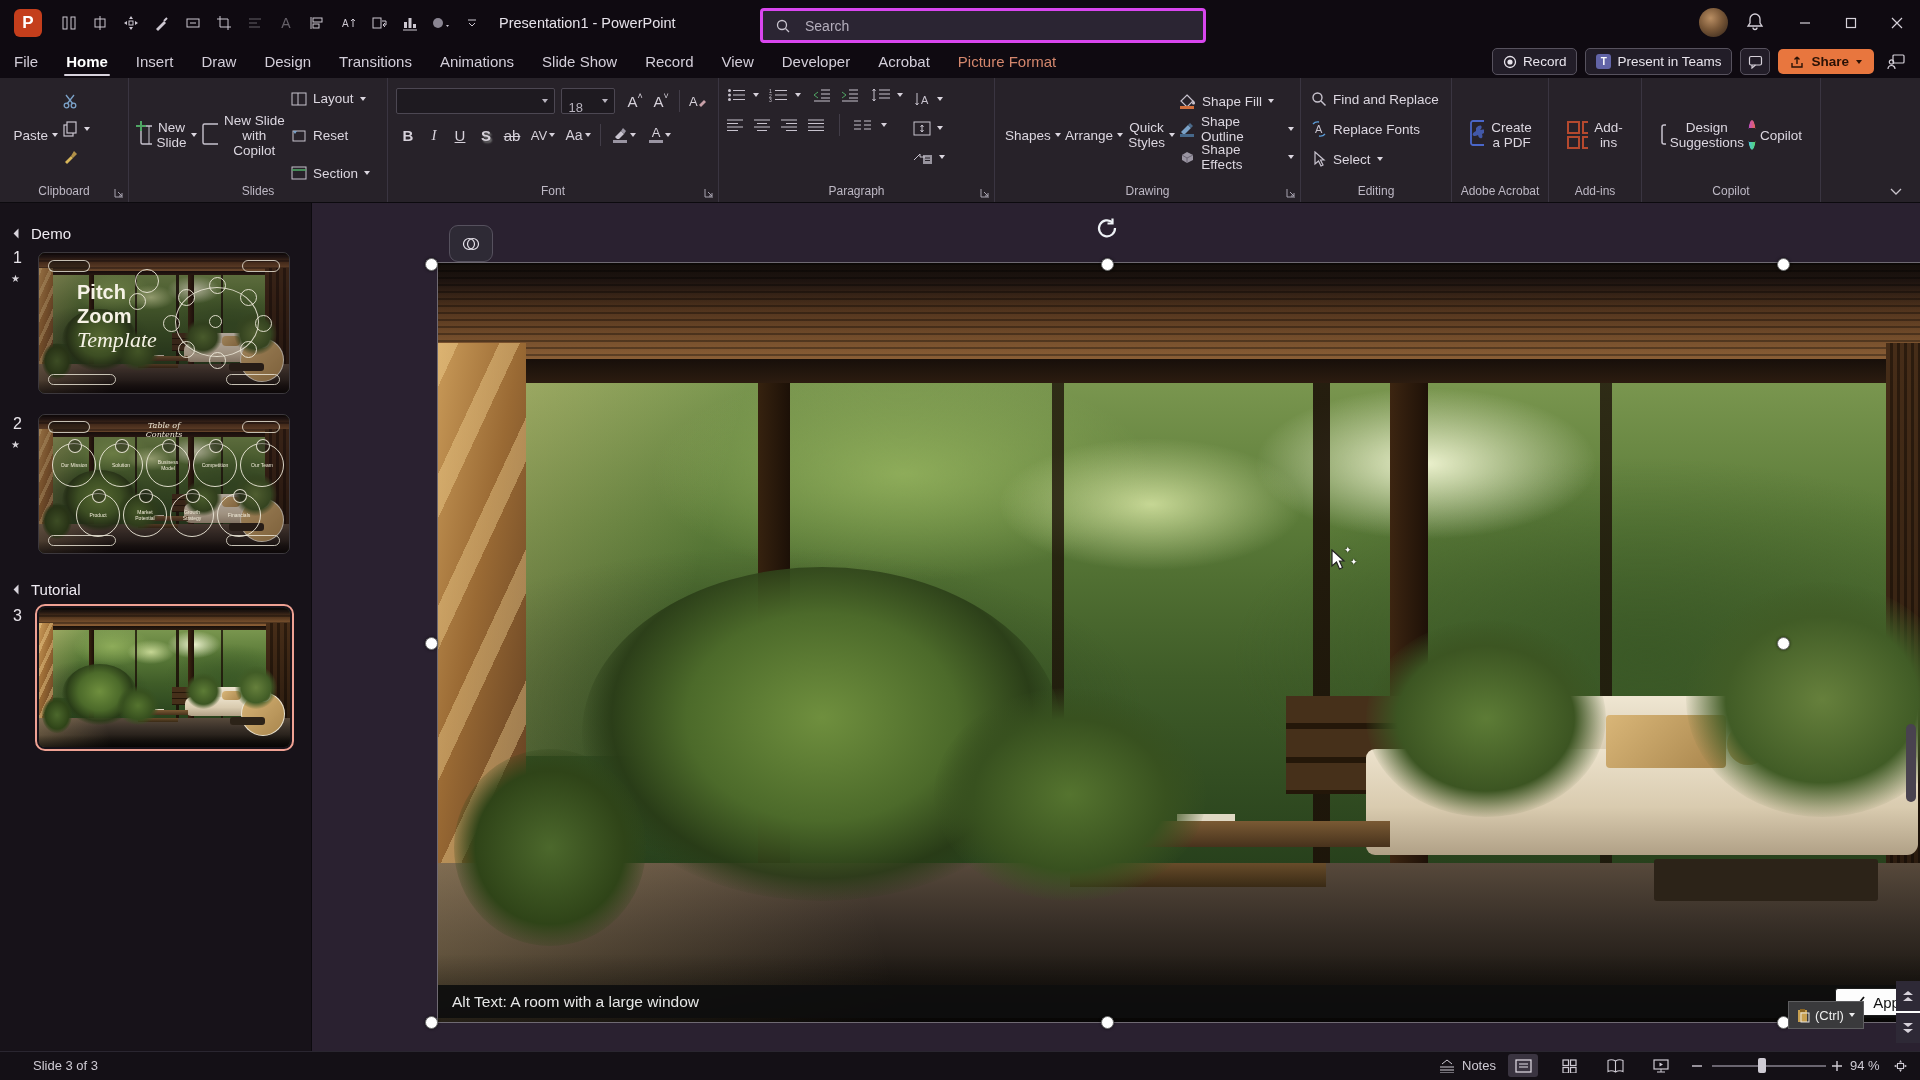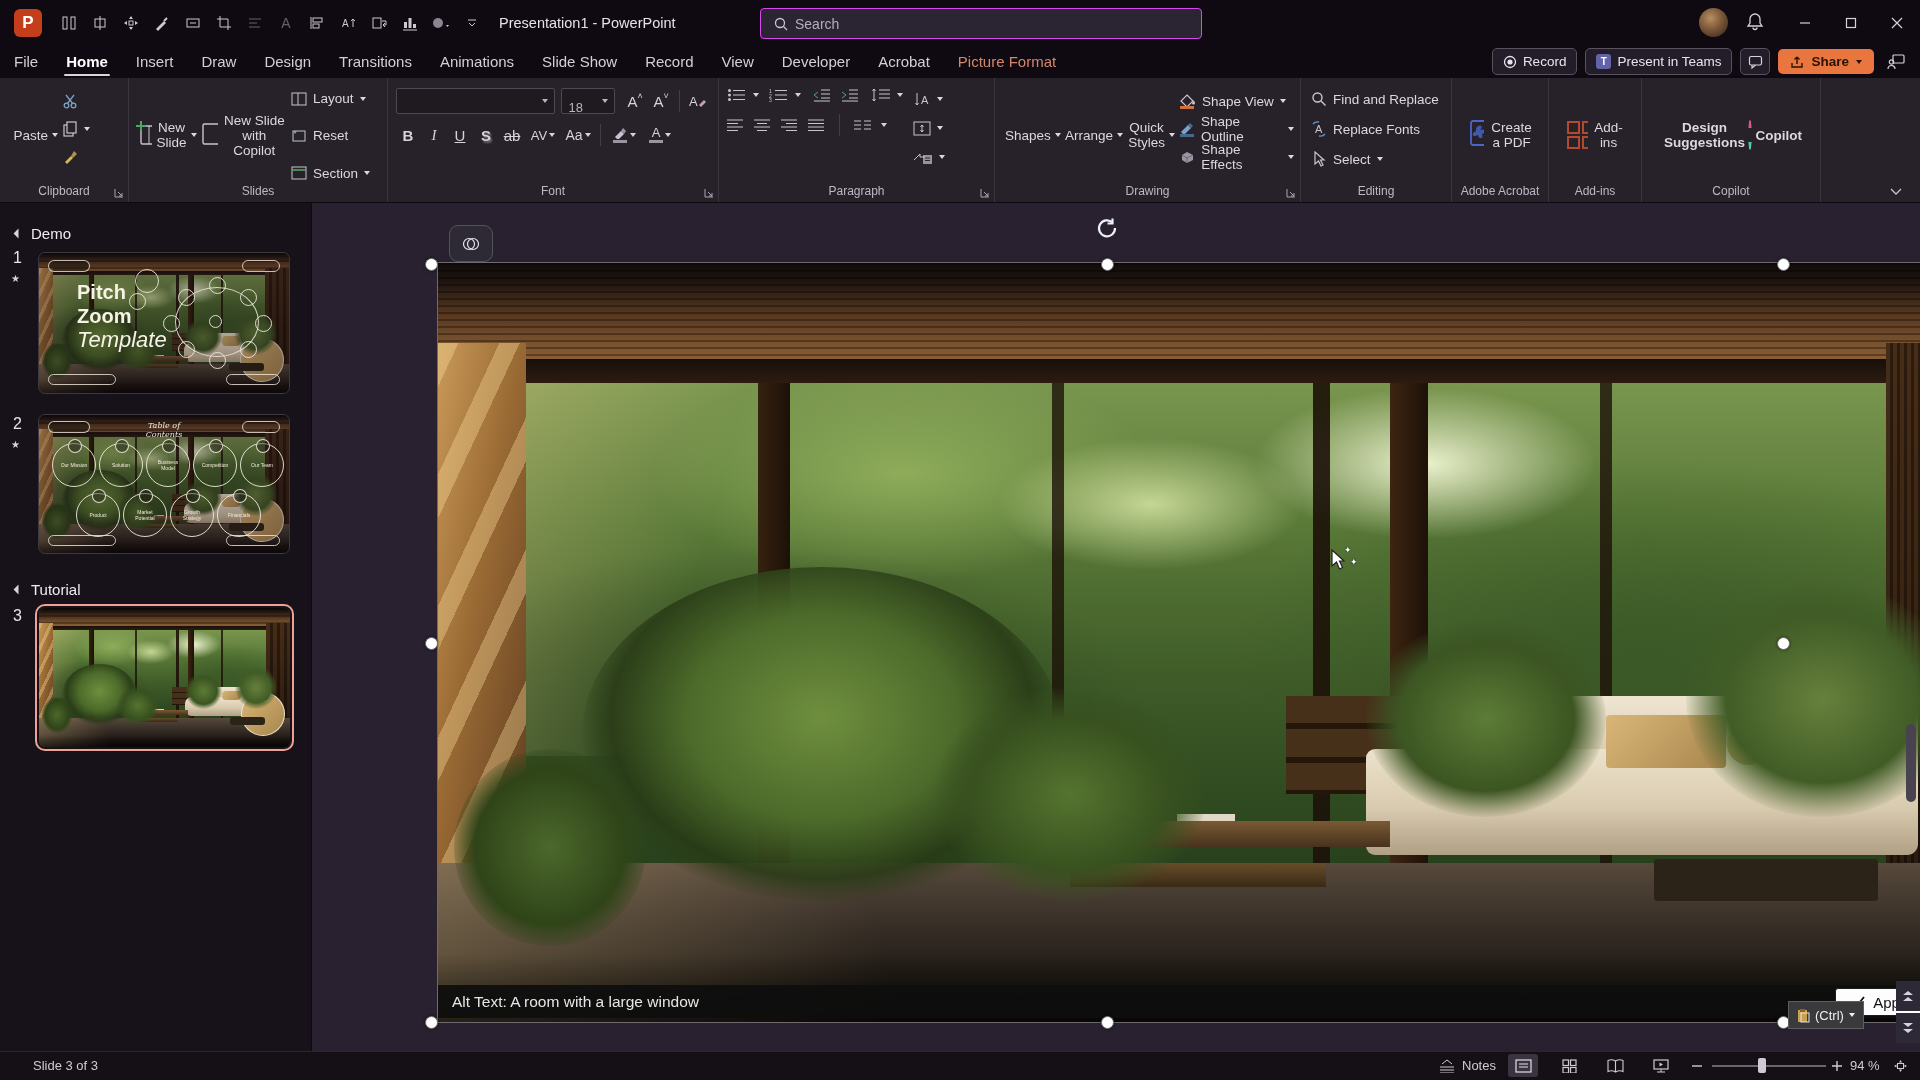--- a/index.html
+++ b/index.html
@@ -13,21 +13,21 @@
   
   .titlebar{position:absolute;left:0;top:0;width:1920px;height:45px;background:#0f0a11;
             display:flex;align-items:center;}
   .ppt-logo{width:28px;height:28px;margin-left:14px;border-radius:6px;background:#c43e1c;
             color:#fff;font-weight:bold;font-size:17px;display:flex;align-items:center;justify-content:center;}
   .qat{display:flex;align-items:center;gap:9px;margin-left:16px;}
   .qi{width:22px;height:22px;display:flex;align-items:center;justify-content:center;color:#cdc8d2;}
   .qi.dim{opacity:.45;}
   .win-title{margin-left:16px;font-size:14.5px;color:#e6e2ea;white-space:nowrap;}
   .searchbox{position:absolute;left:760px;top:8px;width:416px;height:29px;background:#2b2533;
-             border:1px solid #d946ef;border-radius:4px;display:flex;align-items:center;padding:0 12px;gap:4px;}
+             border:3px solid #d946ef;border-radius:4px;display:flex;align-items:center;padding:0 12px;gap:12px;}
   .searchbox input{flex:1;background:transparent;border:none;outline:none;color:#cfcacf;font-size:14px;
                    font-family:"Liberation Sans",sans-serif;}
   .searchbox input::placeholder{color:#b4aebc;}
   .tb-right{position:absolute;right:0;top:0;height:45px;display:flex;align-items:center;}
   .avatar{width:29px;height:29px;border-radius:50%;margin-right:16px;
           background:radial-gradient(circle at 40% 35%,#b98e63 0%,#7a5838 45%,#2e2118 100%);}
   .bell{width:24px;height:24px;margin-right:14px;color:#d6d1da;}
   .winbtn{width:46px;height:45px;display:flex;align-items:center;justify-content:center;color:#d6d1da;}
 
   
@@ -137,21 +137,21 @@
   .sc-plant.p4{left:78%;top:42%;width:17%;height:31%;
     background:radial-gradient(ellipse,#66803c 0%,#415c26 50%,transparent 72%);}
   .sc-plant.p5{left:1%;top:64%;width:12%;height:26%;
     background:radial-gradient(ellipse,#4c682c 0%,#2f4418 55%,transparent 75%);}
   .sc-shadow{position:absolute;left:0;right:0;bottom:0;height:9%;
     background:linear-gradient(180deg,transparent,rgba(0,0,0,.55));}
 
   
   .ov-pill{position:absolute;border:1px solid rgba(240,235,220,.8);border-radius:20px;}
   .t1-line{position:absolute;left:38px;color:#f6f2e6;font-weight:bold;font-size:20px;line-height:22px;}
-  .t1-serif{font-family:Liberation Sans, sans-serif;font-style:italic;font-weight:normal;font-size:22px;}
+  .t1-serif{font-family:Liberation Serif, serif;font-style:italic;font-weight:normal;font-size:22px;}
   .t1-ring{position:absolute;right:16px;top:24px;width:112px;height:90px;}
   .t1-ring .big{position:absolute;inset:10px 14px;border:1px solid rgba(240,235,220,.85);border-radius:50%;}
   .oc{position:absolute;width:15px;height:15px;border:1px solid rgba(240,235,220,.9);border-radius:50%;}
   .t2-title{position:absolute;left:0;right:0;top:6px;text-align:center;color:#f0ead8;
     font-family:"DejaVu Serif",serif;font-style:italic;font-size:8px;line-height:9px;}
   .c2{position:absolute;width:44px;height:44px;border:1px solid rgba(240,235,220,.9);border-radius:50%;
       display:flex;align-items:center;justify-content:center;text-align:center;
       font-size:5px;line-height:6px;color:#f0ead8;padding:4px;box-sizing:border-box;}
   .c2::before{content:"";position:absolute;top:-5px;left:50%;margin-left:-6px;width:12px;height:12px;
       border:1px solid rgba(240,235,220,.9);border-radius:50%;background:rgba(20,18,14,.4);}
@@ -683,21 +683,21 @@
           <span>Quick Styles</span>
             <span class="cv"></span>
         </div>
         <div class="smallcol" style="gap:6px;">
           <div class="smallbtn">
             <svg width="17" height="15">
                 <path d="M8 1 L14 7 L8 13 L2 7 Z" fill="none" stroke="#c8c3ce" stroke-width="1.2"></path>
                 <path d="M13 9 c0 2 3 2 3 0 c0 -1.5 -1.5 -2.5 -1.5 -2.5 Z" fill="#c8c3ce"></path>
                 <rect x="1" y="12" width="14" height="3" fill="#d2703c"></rect>
               </svg>
-            <span>Shape View</span>
+            <span>Shape Fill</span>
               <span class="cv"></span>
           </div>
           <div class="smallbtn">
             <svg width="17" height="15">
                 <path d="M2 10 L9 3 L12 6 L5 13 Z" fill="#7ba2c8"></path>
                 <path d="M9 3 L11 1 L14 4 L12 6 Z" fill="#4a6a8a"></path>
                 <rect x="1" y="12" width="14" height="3" fill="#46688a"></rect>
               </svg>
             <span>Shape Outline</span>
               <span class="cv"></span>
@@ -771,21 +771,21 @@
               <rect x="3" y="18" width="11" height="11" fill="none" stroke="#b5492e" stroke-width="2"></rect>
               <rect x="18" y="18" width="11" height="11" fill="none" stroke="#b5492e" stroke-width="2"></rect>
             </svg>
           <span>Add-ins</span>
         </div>
       </div>
       <div class="grp-label">Add-ins</div>
     </div>
 
     <div class="grp" style="width:178px;border-right:1px solid #3a3541;">
-      <div class="grp-body" style="justify-content:center;font-weight:bold;">
+      <div class="grp-body" style="justify-content:center;">
         <div class="bigbtn" style="width:84px;">
           <svg width="36" height="30">
               <rect x="2" y="5" width="24" height="19" rx="2" fill="none" stroke="#c8c3ce" stroke-width="1.5"></rect>
               <line x1="14" y1="5" x2="14" y2="24" stroke="#c8c3ce"></line>
               <line x1="14" y1="15" x2="26" y2="15" stroke="#c8c3ce"></line>
               <path d="M29 2 L30.5 6 L34.5 7.5 L30.5 9 L29 13 L27.5 9 L23.5 7.5 L27.5 6 Z" fill="#d85c3c"></path>
               <path d="M33 12 L33.8 14 L36 14.8 L33.8 15.6 L33 17.6 L32.2 15.6 L30 14.8 L32.2 14 Z" fill="#d85c3c"></path>
             </svg>
           <span>Design Suggestions</span>
         </div>

